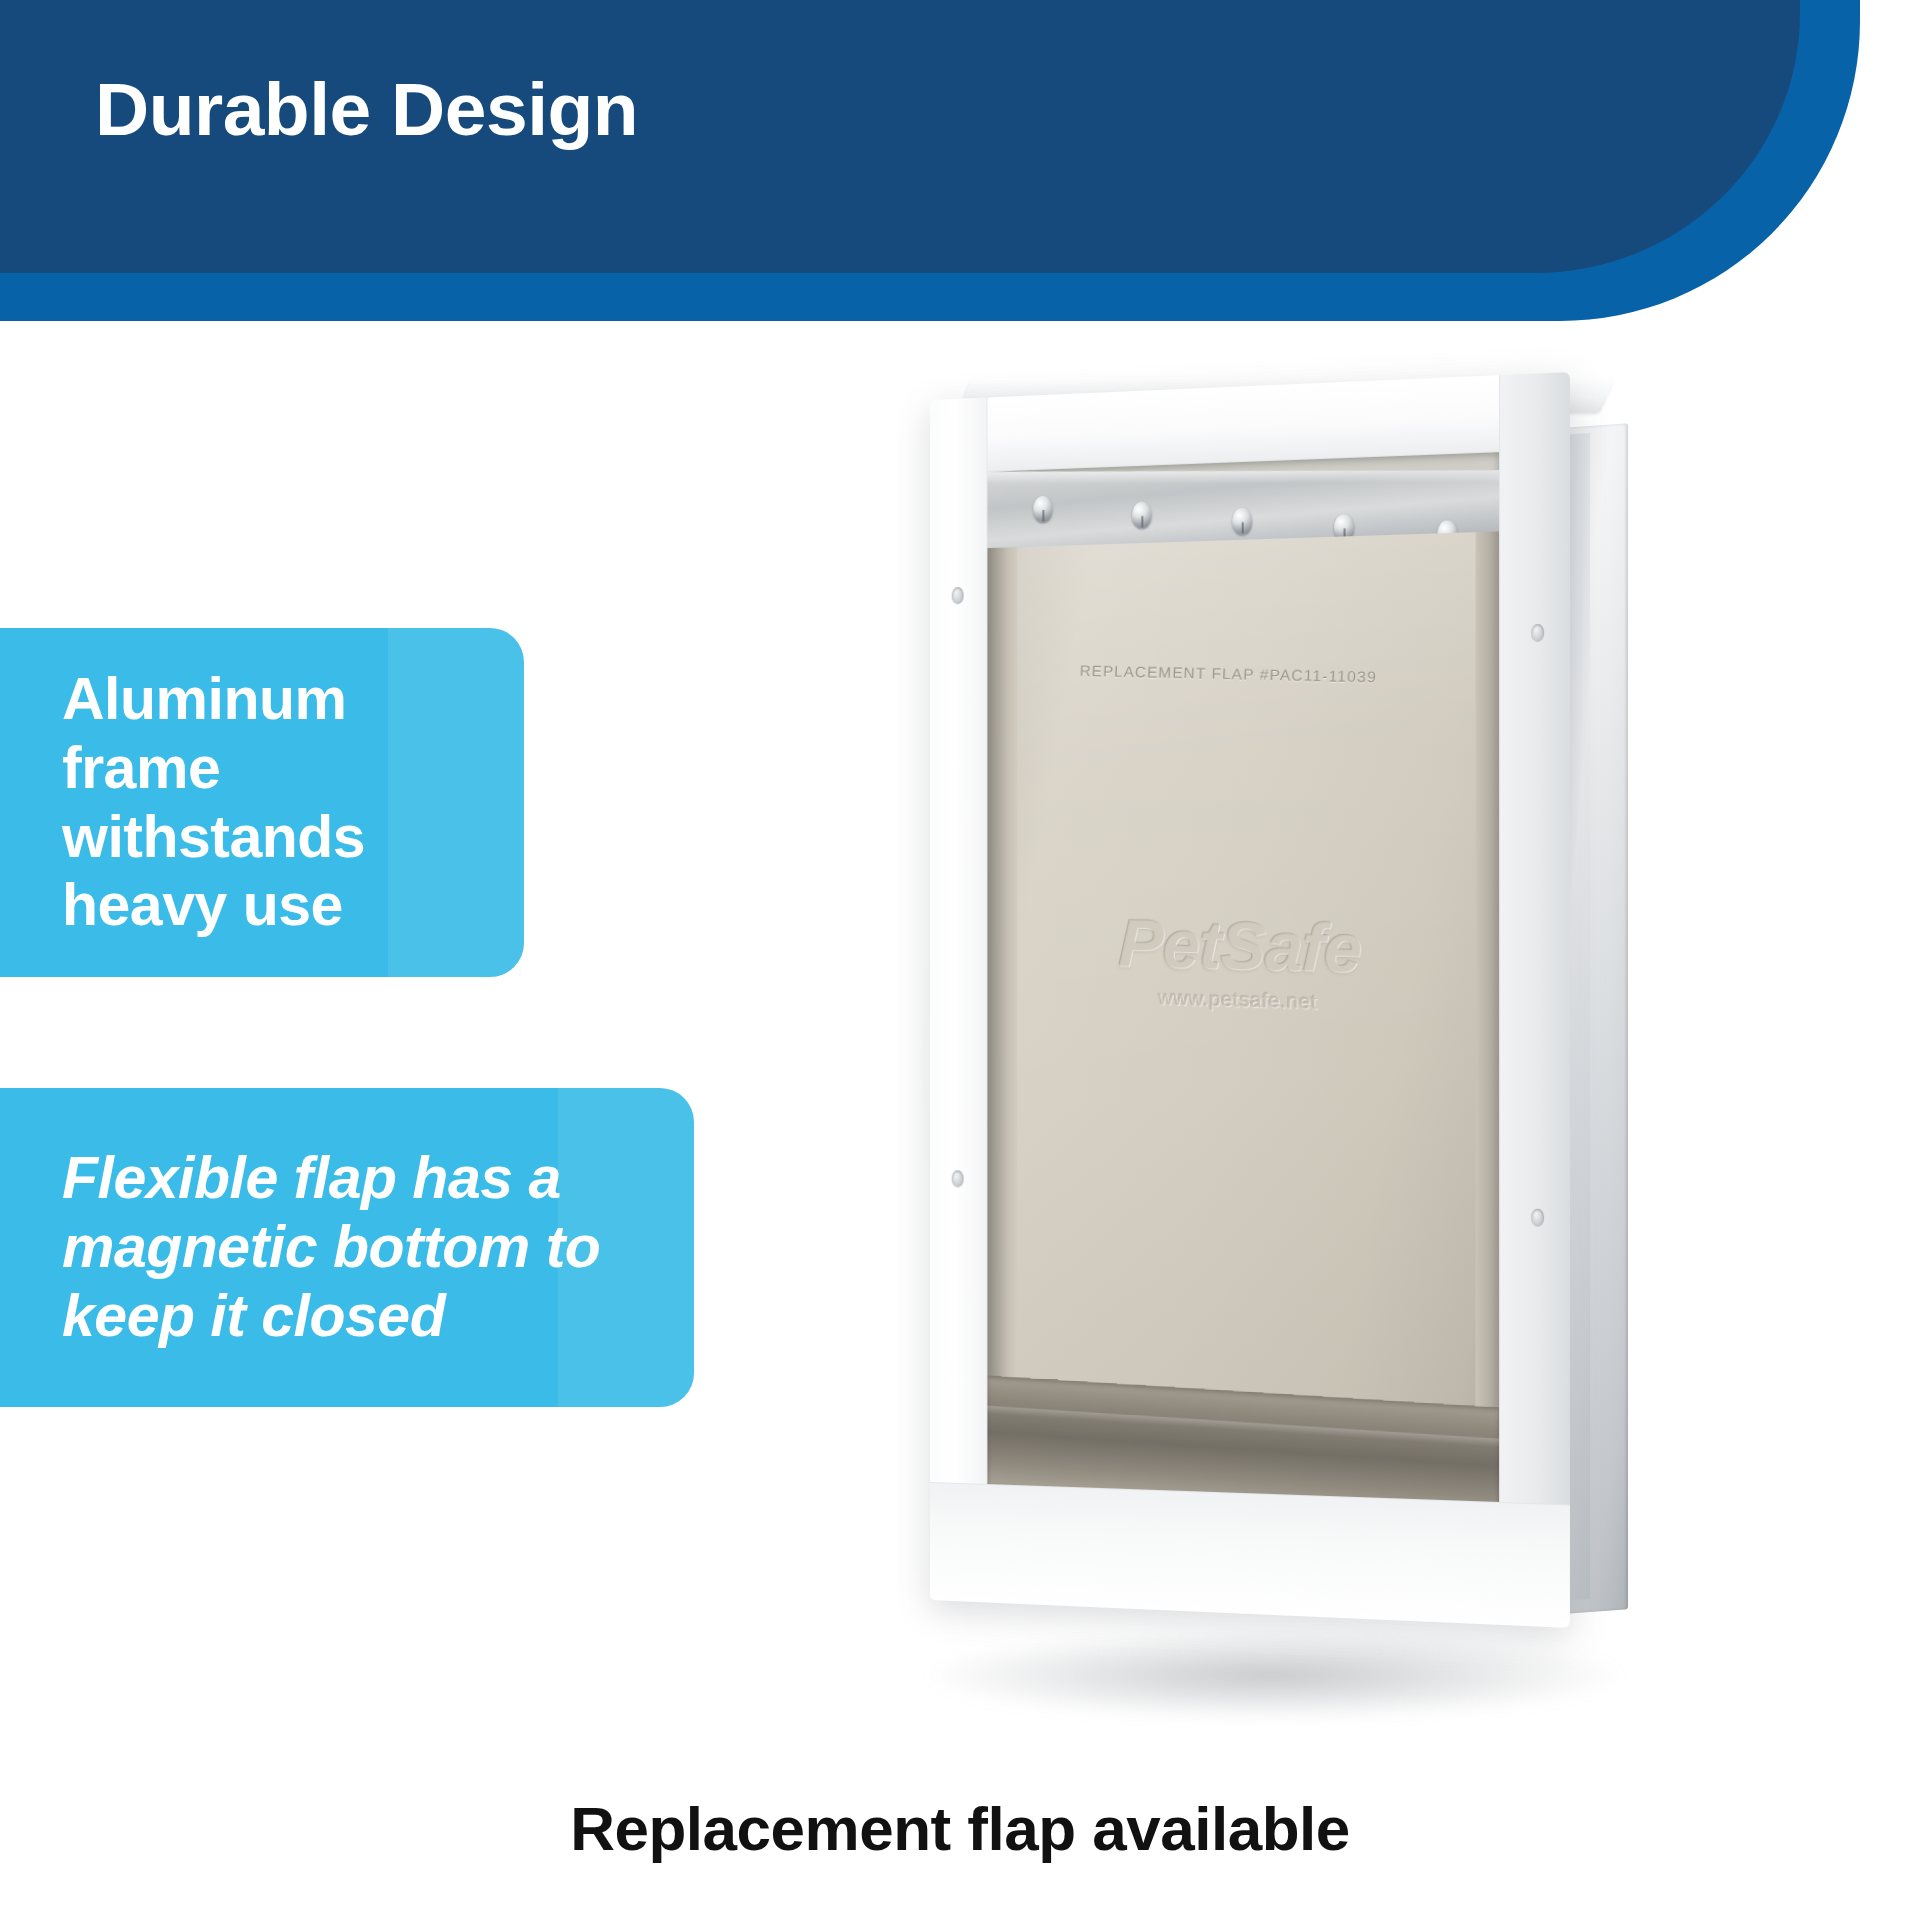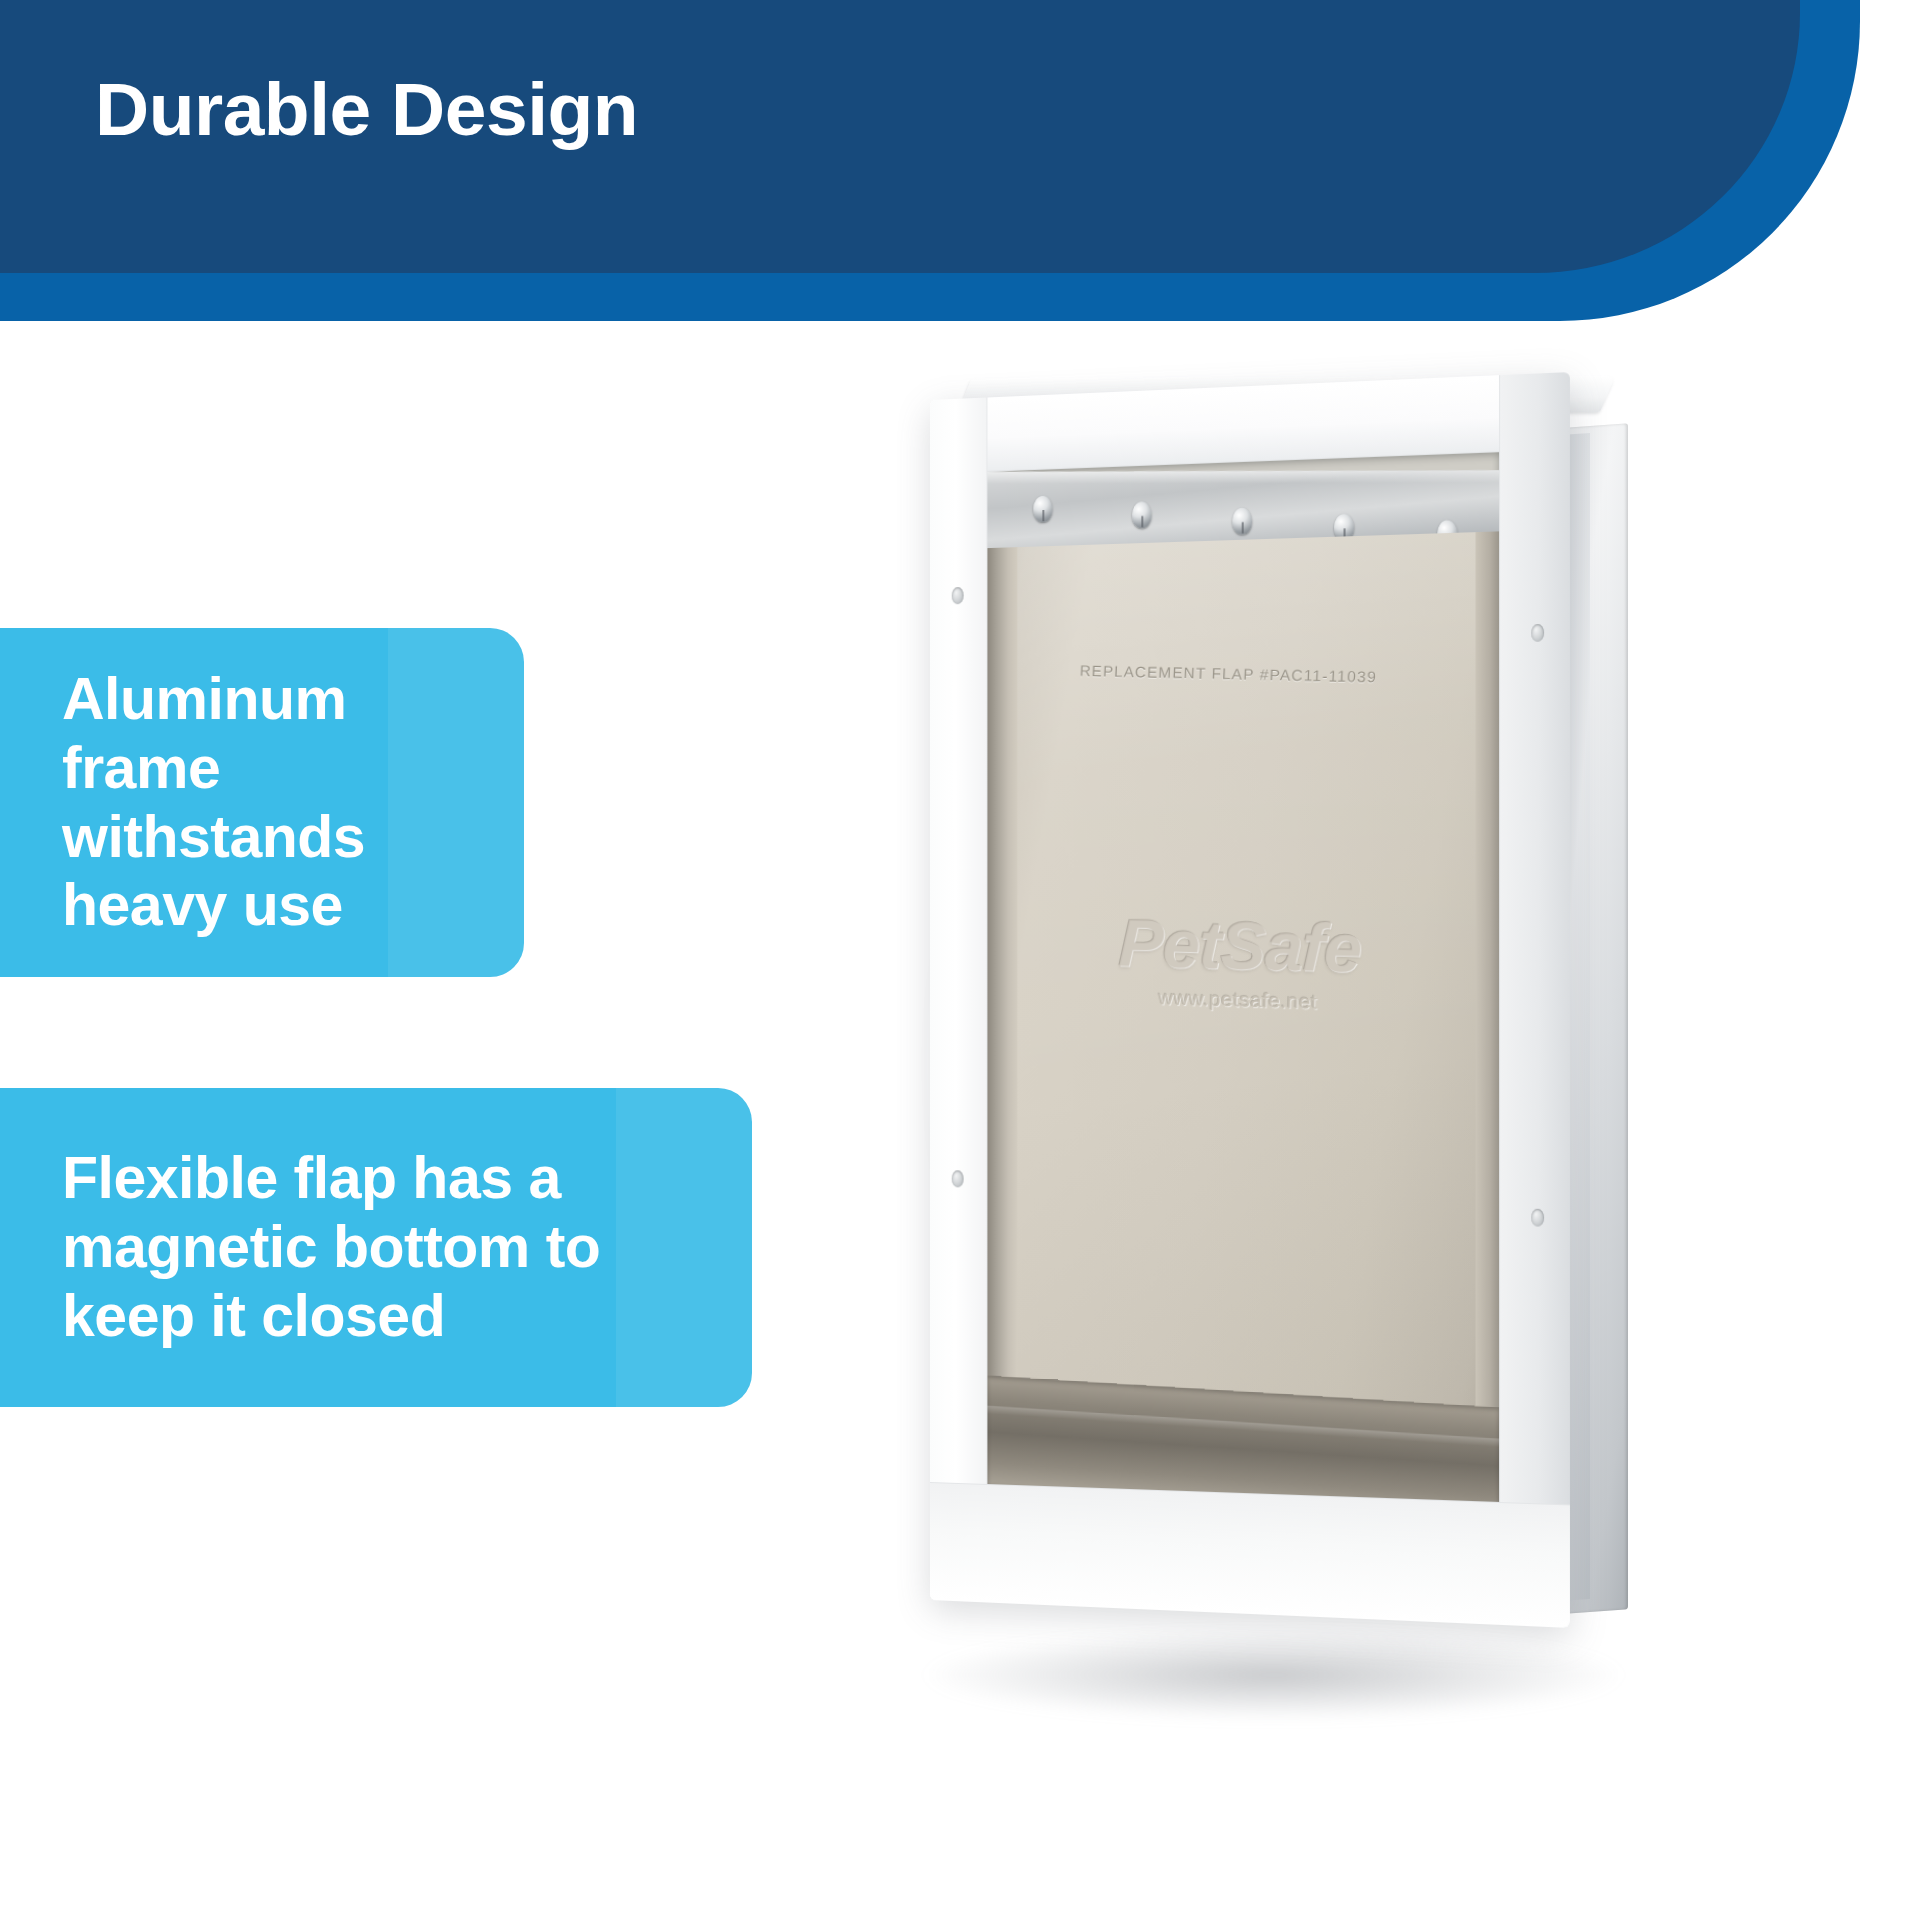--- a/index.html
+++ b/index.html
@@ -54,21 +54,21 @@
     pointer-events:none;
   }
   .callout-text {
     position:relative; z-index:2;
     padding-left:62px; padding-right:24px;
     font-size:59px;
     line-height:1.165;
     letter-spacing:-0.5px;
   }
   #callout-1 { top:628px; width:524px; height:349px; }
-  #callout-2 { top:1088px; width:752px; height:319px; }
+  #callout-2 { top:1088px; width:694px; height:319px;font-style:italic; }
 
   
   .caption {
     position:absolute; left:0; top:1793px;
     width:1920px; text-align:center;
     font-size:62px; font-weight:bold;
     color:#111111;
     letter-spacing:-0.5px;
   }
 
@@ -330,14 +330,15 @@
               <div class="brand-url">www.petsafe.net</div>
             </div>
 
             <div class="flap-bottom-strip"></div>
           </div>
         </div>
       </div>
     </div>
   </div>
 
+  <div class="caption">Replacement flap available</div>
 
 </div>
 
 </body></html>

